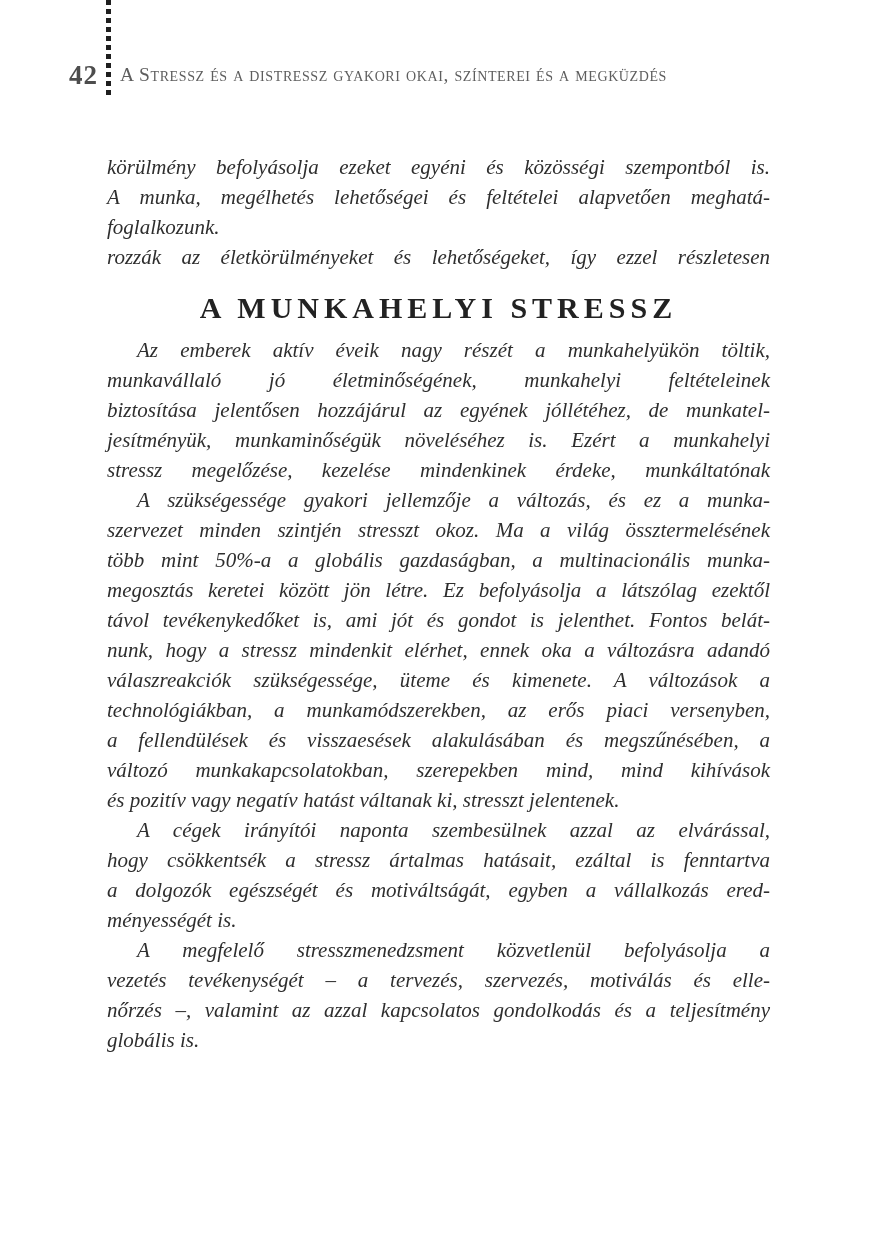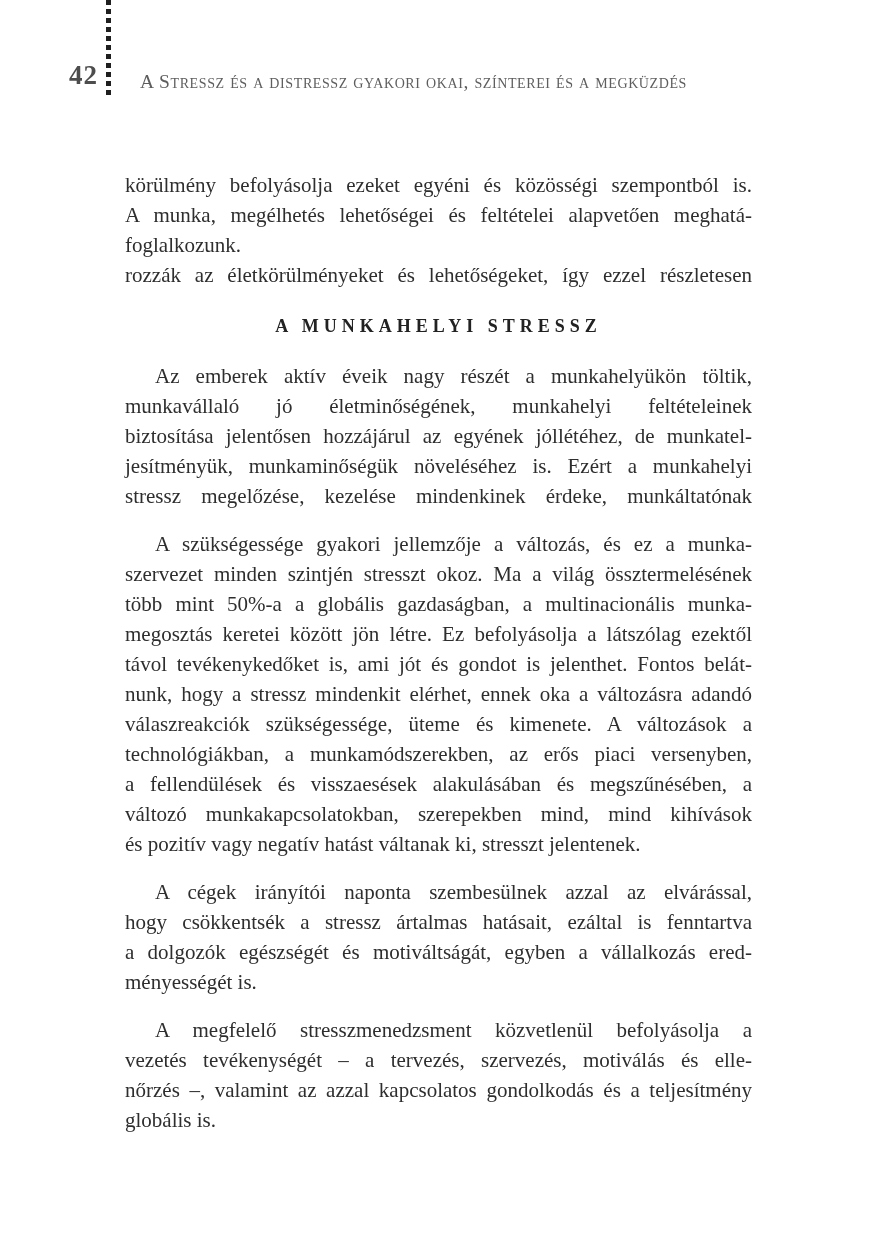--- a/index.html
+++ b/index.html
@@ -36,54 +36,53 @@
     width: 5px;
     height: 99px;
     background: repeating-linear-gradient(
       to bottom,
       #1f1f1f 0px, #1f1f1f 5px,
       transparent 5px, transparent 9px
     );
   }
   .running-title {
     position: absolute;
-    left: 140px;
+    left: 120px;
     top: 64px;
     font-size: 19.5px;
     font-variant: small-caps;
     color: #5e5e5e;
     letter-spacing: 0.6px;
     white-space: nowrap;
-    margin-top: 7px;
   }
 
   
   .content {
     position: absolute;
     left: 107px;
     top: 152px;
     width: 663px;
     color: #2e2e2e;
     font-size: 21px;
     line-height: 30px;
   }
-  .paragraph { margin: 18px; }
+  .paragraph { margin: 0; font-style: italic; }
   .line {
     text-align: justify;
     text-align-last: justify;
   }
   .line.last {
     text-align-last: left;
   }
   .paragraph.indent .line:first-child {
     text-indent: 30px;
   }
   .section-heading {
     margin: 19px 0 10px 0;
-    font-size: 18px;
+    font-size: 30px;
     line-height: 34px;
     font-weight: 700;
     text-align: center;
     letter-spacing: 5px;
     color: #222222;
     white-space: nowrap;
   }
 </style>
 </head>
 <body>

